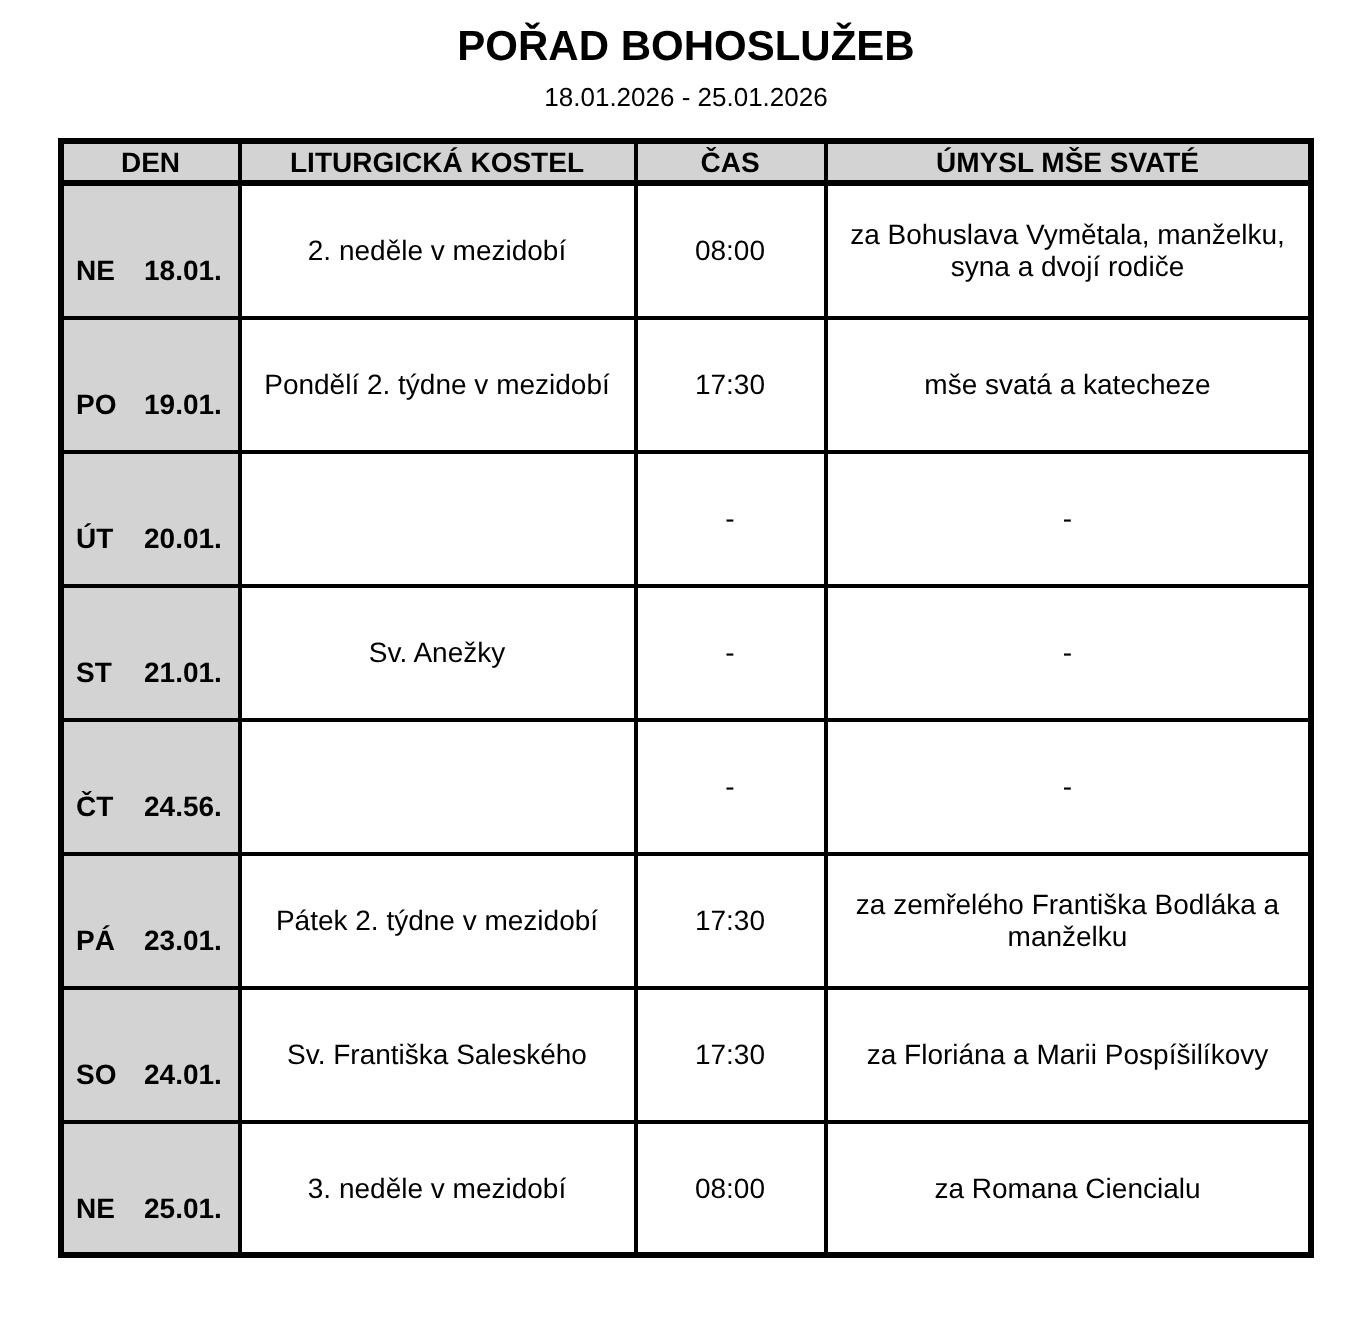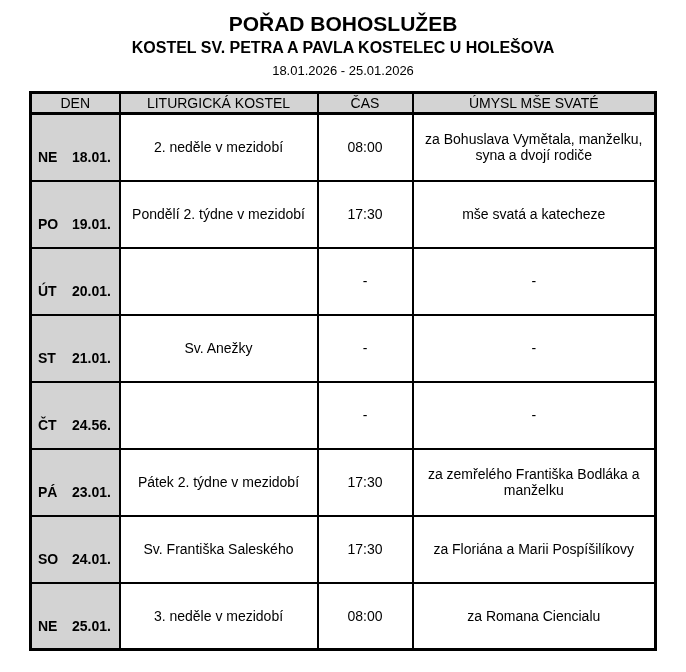--- a/index.html
+++ b/index.html
@@ -46,21 +46,21 @@
   .schedule th, .schedule td {
     border: 2px solid #000;
     font-size: 14px;
     text-align: center;
     vertical-align: middle;
     padding: 2px 6px;
     overflow: hidden;
   }
   .schedule thead th {
     background: #d3d3d3;
-    font-weight: normal;
+    font-weight: bold;
     height: 14px;
     padding: 1px 2px;
     border-bottom: 3px solid #000;
   }
   .schedule tbody tr {
     height: 67px;
   }
   .schedule td.day-cell {
     background: #d3d3d3;
     font-weight: bold;
@@ -77,21 +77,20 @@
     margin-left: 7px;
   }
 </style>
 </head>
 <body>
 
 <div class="page">
 
   <div class="titles">
     <div class="title">POŘAD BOHOSLUŽEB</div>
-    <div class="subtitle">KOSTEL SV. PETRA A PAVLA KOSTELEC U HOLEŠOVA</div>
     <div class="daterange">18.01.2026 - 25.01.2026</div>
   </div>
 
   <table class="schedule">
     <colgroup>
       <col style="width: 89px;">
       <col style="width: 198px;">
       <col style="width: 95px;">
       <col style="width: 243px;">
     </colgroup>

